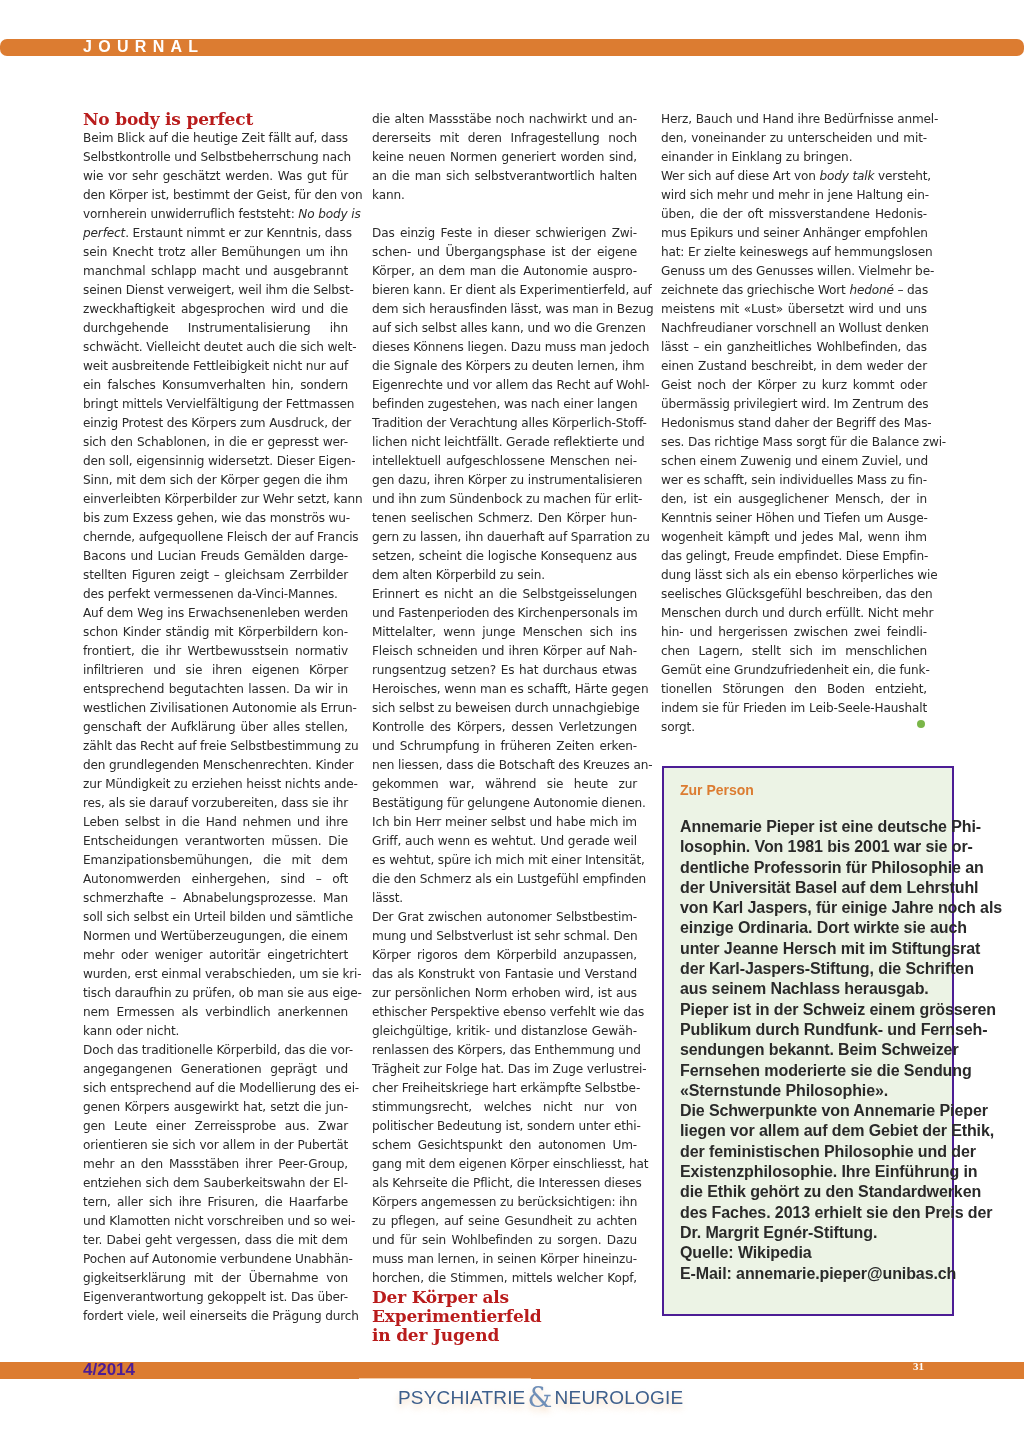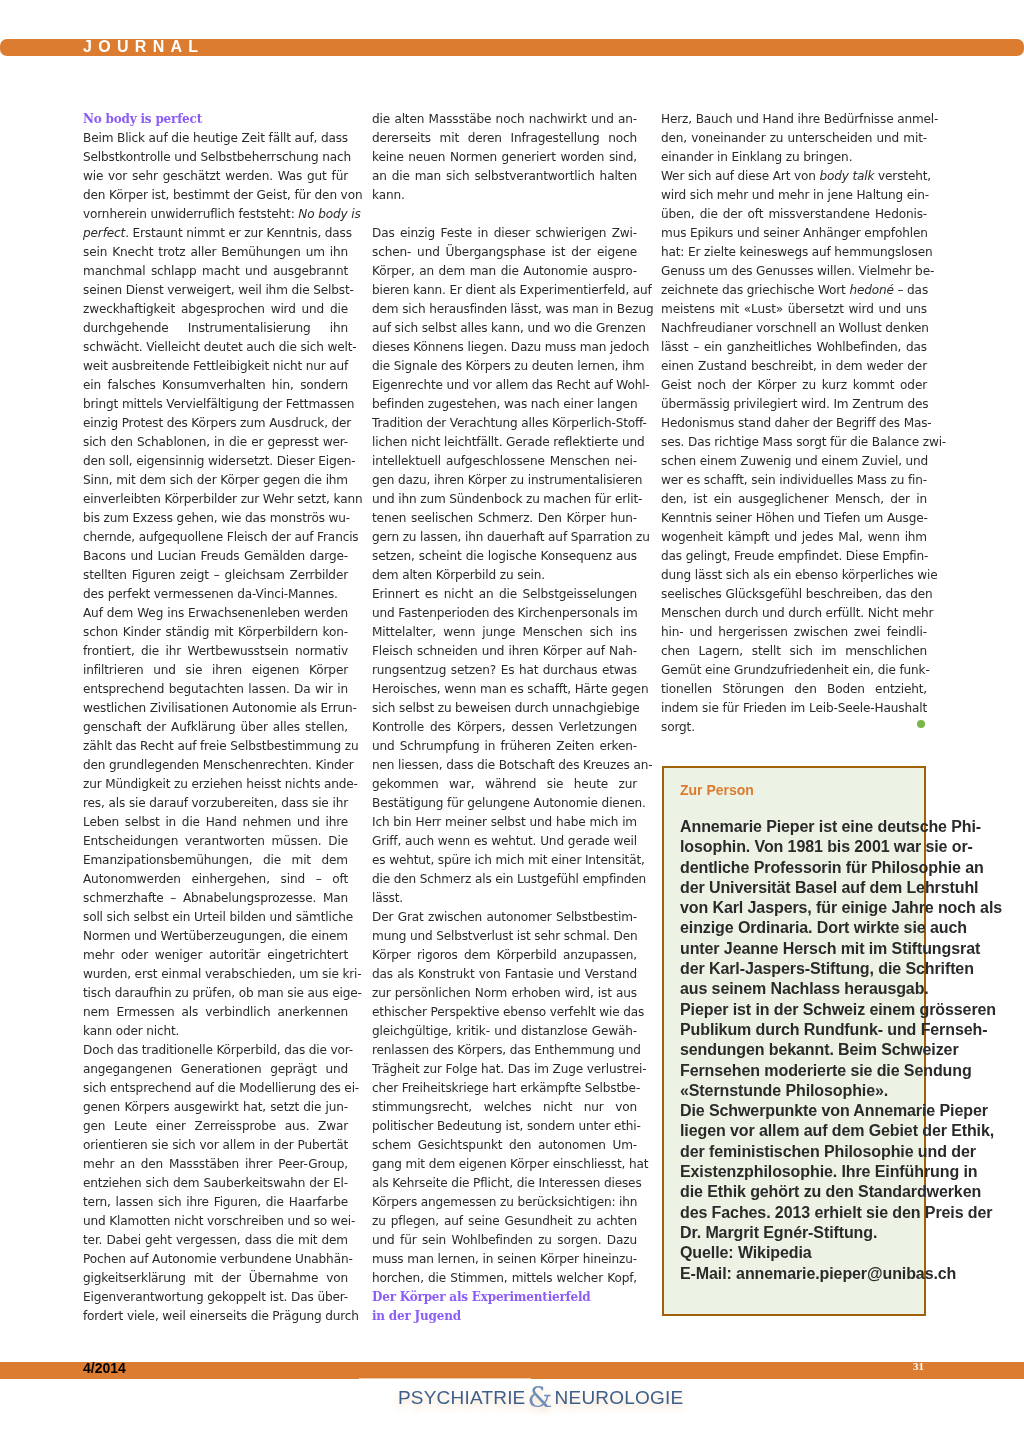--- a/index.html
+++ b/index.html
@@ -7,37 +7,37 @@
          font-family: "DejaVu Sans", "Liberation Sans", sans-serif; color: #2b2b2b; }
   .topbar { position: absolute; left: 0; top: 39px; width: 1024px; height: 17px; background: #dc7c31; border-radius: 7px; }
   .topbar .label { position: absolute; left: 83px; top: -1px; color: #ffffff; font-family: "Liberation Sans", sans-serif;
                    font-weight: bold; font-size: 16px; letter-spacing: 6.3px; line-height: 18px; }
   .col { position: absolute; top: 110px; font-size: 12.1px; line-height: 19px; letter-spacing: -0.15px; }
   .col1 { left: 83px; width: 265px; }
   .col2 { left: 372px; width: 265px; }
   .col3 { left: 661px; width: 266px; }
   .line { display: block; text-align: justify; text-align-last: justify; white-space: nowrap; height: 19px; overflow: visible; }
   .line.last { text-align-last: left; }
-  .heading { font-family: "DejaVu Serif", "Liberation Serif", serif; font-weight: bold; font-size: 12px;
-             line-height: 19px; color: #8b5cf6; display: block; letter-spacing: -0.2px; }
+  .heading { font-family: "DejaVu Serif", "Liberation Serif", serif; font-weight: bold; font-size: 17px;
+             line-height: 19px; color: #b91c1c; display: block; letter-spacing: -0.2px; }
   .heading-1 { margin-bottom: 0; }
   .gap { height: 19px; }
   .endmark { position: absolute; width: 8px; height: 8px; border-radius: 50%; background: #7ab648; }
-  .box { position: absolute; left: 662px; top: 766px; width: 264px; height: 550px;
-         background: #ecf3e5; border: 2px solid #a16207; box-sizing: border-box; }
+  .box { position: absolute; left: 662px; top: 766px; width: 292px; height: 550px;
+         background: #ecf3e5; border: 2px solid #4c1d95; box-sizing: border-box; }
   .box .title { position: absolute; left: 16px; top: 14px; color: #dc7c31; font-weight: bold;
                 font-family: "Liberation Sans", sans-serif; font-size: 14px; }
   .box .content { position: absolute; left: 16px; top: 49px; width: 231px; font-family: "Liberation Sans", sans-serif;
                   font-weight: bold; font-size: 16px; line-height: 20.3px; color: #2a2a2a; letter-spacing: -0.1px; }
   .box .meta { }
   .box .line { height: 20.3px; }
   .bottombar { position: absolute; left: 0; top: 1362px; width: 1024px; height: 17px; background: #dc7c31; }
   .bottombar .divider { position: absolute; left: 359px; top: 16px; width: 172px; height: 1px; background: #f3c9a6; }
-  .bottombar .issue { position: absolute; left: 83px; top: -2px; color: #000000; font-weight: bold;
-                      font-family: "Liberation Sans", sans-serif; font-size: 14px; }
+  .bottombar .issue { position: absolute; left: 83px; top: -2px; color: #4c1d95; font-weight: bold;
+                      font-family: "Liberation Sans", sans-serif; font-size: 17px; }
   .bottombar .pagenum { position: absolute; right: 100px; top: -2px; color: #fff; font-weight: bold;
                         font-family: Liberation Serif, serif; font-size: 11px; }
   .logo { position: absolute; left: 398px; top: 1378px; font-family: "Liberation Sans", sans-serif; color: #3d5f8c;
           font-size: 19px; letter-spacing: 0.2px; text-shadow: 0 4px 6px rgba(230,170,110,0.45); white-space: nowrap; }
   .logo .amp { font-family: "DejaVu Serif", serif; font-size: 28px; color: #6f8fb8; position: relative; top: 3px; margin: 0 2px; }
   em, .it { font-style: italic; }
 </style>
 </head>
 <body>
 
@@ -97,21 +97,21 @@
       <div class="line">nem Ermessen als verbindlich anerkennen</div>
       <div class="line last">kann oder nicht.</div>
       <div class="line">Doch das traditionelle Körperbild, das die vor-</div>
       <div class="line">angegangenen Generationen geprägt und</div>
       <div class="line">sich entsprechend auf die Modellierung des ei-</div>
       <div class="line">genen Körpers ausgewirkt hat, setzt die jun-</div>
       <div class="line">gen Leute einer Zerreissprobe aus. Zwar</div>
       <div class="line">orientieren sie sich vor allem in der Pubertät</div>
       <div class="line">mehr an den Massstäben ihrer Peer-Group,</div>
       <div class="line">entziehen sich dem Sauberkeitswahn der El-</div>
-      <div class="line">tern, lassen sich ihre Figuren, die Haarfarbe</div>
+      <div class="line">tern, aller sich ihre Frisuren, die Haarfarbe</div>
       <div class="line">und Klamotten nicht vorschreiben und so wei-</div>
       <div class="line">ter. Dabei geht vergessen, dass die mit dem</div>
       <div class="line">Pochen auf Autonomie verbundene Unabhän-</div>
       <div class="line">gigkeitserklärung mit der Übernahme von</div>
       <div class="line">Eigenverantwortung gekoppelt ist. Das über-</div>
       <div class="line">fordert viele, weil einerseits die Prägung durch</div>
     </div>
 </div>
 
 <div class="col col2">

